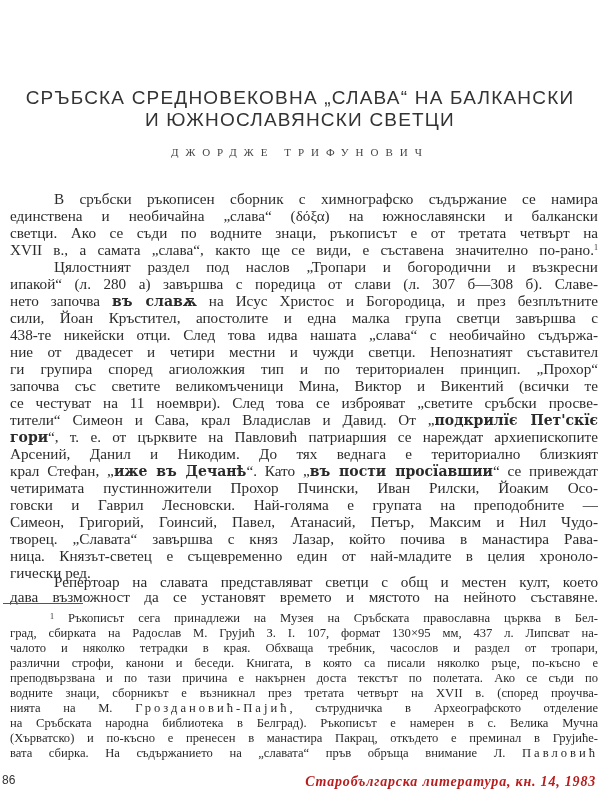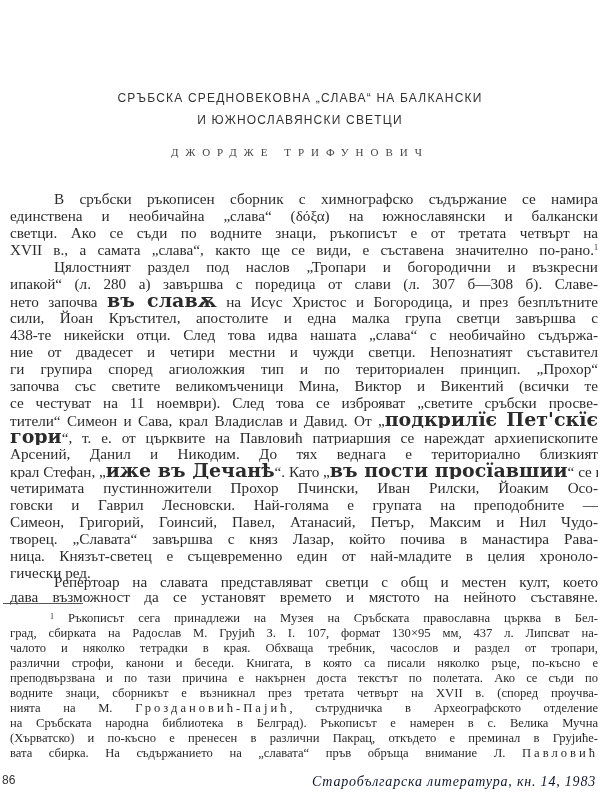--- a/index.html
+++ b/index.html
@@ -4,57 +4,57 @@
 <style>
   html, body { margin: 0; padding: 0; }
   body {
     width: 600px; height: 800px; background: #ffffff; color: #2a2a2a;
     font-family: "Liberation Serif", "DejaVu Serif", serif;
     position: relative; overflow: hidden;
   }
   .title {
     position: absolute; left: 0; width: 600px; text-align: center;
     font-family: "Liberation Sans", "DejaVu Sans", sans-serif;
-    font-size: 12px; letter-spacing: 1.2px; color: #333; font-weight: normal;
+    font-size: 19px; letter-spacing: 1.2px; color: #333; font-weight: normal;
     line-height: 22px; white-space: nowrap;
   }
   .t1 { top: 87px; }
   .t2 { top: 109px; }
   .author {
     position: absolute; top: 146px; left: 0; width: 600px; text-align: center;
     font-family: "Liberation Serif", serif; font-size: 11px; letter-spacing: 7px;
     color: #444; white-space: nowrap;
   }
   .line {
     position: absolute; left: 10px; width: 588px; height: 17px;
     font-size: 15.2px; line-height: 17px; white-space: nowrap;
     text-align: justify; text-align-last: justify; overflow: hidden;
     color: #2b2b2b;
   }
   .line.indent { left: 54px; width: 544px; }
   .line.last { text-align-last: left; }
-  .line b { font-weight: bold; font-family: "DejaVu Serif", serif; font-size: 19px; }
+  .line b { font-weight: bold; font-family: "DejaVu Serif", serif; font-size: 14px; }
   .sep {
     position: absolute; left: 3px; top: 603px; width: 80px; height: 1px; background: #555;
   }
   .fn {
     position: absolute; left: 10px; width: 588px; height: 15px;
     font-size: 12.6px; line-height: 15px; white-space: nowrap;
     text-align: justify; text-align-last: justify; overflow: hidden; color: #2b2b2b;
   }
   .fn.indent { left: 50px; width: 548px; }
   .fn sup, .line sup { font-size: 8px; vertical-align: top; position: relative; top: -2px; }
   .spaced { letter-spacing: 3px; }
   .footer-page {
     position: absolute; left: 2px; top: 773px; font-size: 12px; color: #333;
     font-family: "Liberation Sans", sans-serif;
   }
   .footer-journal {
-    position: absolute; right: 4px; top: 774px; font-size: 14px; color: #0f172a;
-    font-style: italic; font-weight: normal; letter-spacing: 0.8px;
+    position: absolute; right: 4px; top: 774px; font-size: 14px; color: #b91c1c;
+    font-style: italic; font-weight: bold; letter-spacing: 0.8px;
     font-family: "Liberation Serif", serif;
   }
 </style>
 </head>
 <body>
 
 <div>
   <div class="title t1">СРЪБСКА СРЕДНОВЕКОВНА „СЛАВА“ НА БАЛКАНСКИ</div>
   <div class="title t2">И ЮЖНОСЛАВЯНСКИ СВЕТЦИ</div>
 </div>
@@ -95,18 +95,18 @@
 
 <div>
   <div class="fn indent" style="top:611px"><sup>1</sup> <span>Ръкописът сега принадлежи на Музея на Сръбската православна църква в Бел-</span></div>
   <div class="fn" style="top:626px">град, сбирката на Радослав М. Грујић З. I. 107, формат 130×95 мм, 437 л. Липсват на-</div>
   <div class="fn" style="top:641px">чалото и няколко тетрадки в края. Обхваща требник, часослов и раздел от тропари,</div>
   <div class="fn" style="top:656px">различни строфи, канони и беседи. Книгата, в която са писали няколко ръце, по-късно е</div>
   <div class="fn" style="top:671px">преподвързвана и по тази причина е накърнен доста текстът по полетата. Ако се съди по</div>
   <div class="fn" style="top:686px">водните знаци, сборникът е възникнал през третата четвърт на XVII в. (според проучва-</div>
   <div class="fn" style="top:701px"><span>нията на М. </span><span class="spaced">Гроздановић-Пајић</span><span>,  сътрудничка в Археографското отделение</span></div>
   <div class="fn" style="top:716px">на Сръбската народна библиотека в Белград). Ръкописът е намерен в с. Велика Мучна</div>
-  <div class="fn" style="top:731px">(Хърватско) и по-късно е пренесен в различни Пакрац, откъдето е преминал в Грујиће-</div>
+  <div class="fn" style="top:731px">(Хърватско) и по-късно е пренесен в манастира Пакрац, откъдето е преминал в Грујиће-</div>
   <div class="fn" style="top:746px"><span>вата сбирка. На съдържанието на „славата“ пръв обръща внимание Л. </span><span class="spaced">Павловић</span></div>
 </div>
 
 <div class="footer-page">86</div>
 <div class="footer-journal">Старобългарска литература, кн. 14,  1983</div>
 
 </body></html>

